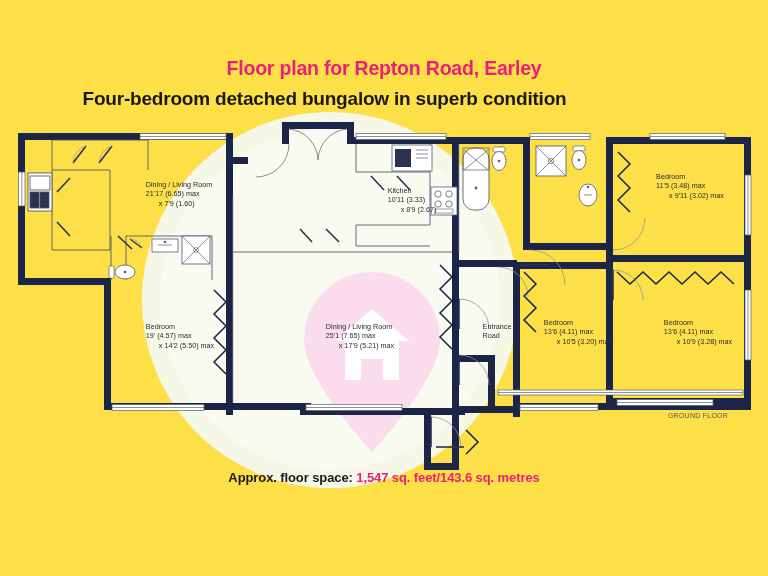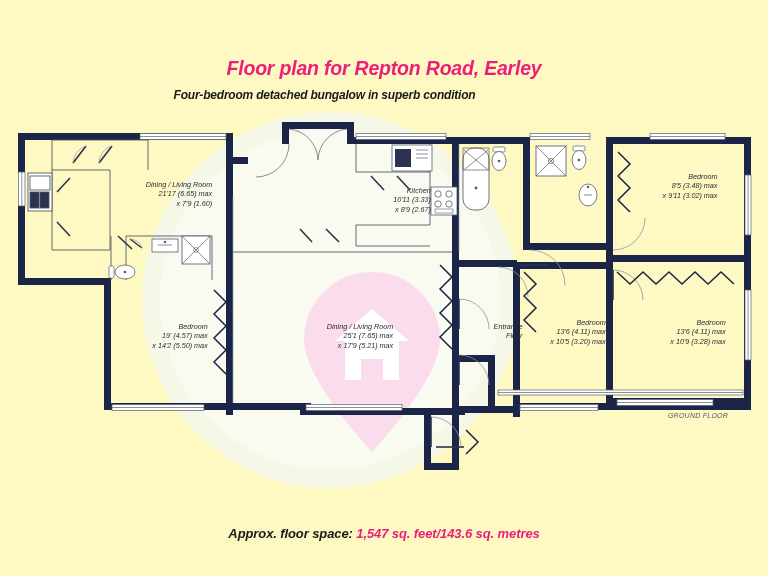--- a/index.html
+++ b/index.html
@@ -2,49 +2,49 @@
 <html><head>
 <meta charset="utf-8">
 <title>Floor plan</title>
 <style>
   html,body{margin:0;padding:0;background:#ffffff;}
   body{
     width:768px;height:576px;overflow:hidden;
     font-family:"Liberation Sans", sans-serif;
     -webkit-font-smoothing:antialiased;
   }
-  #page{position:relative;width:768px;height:576px;background:#fef9c3;font-style:italic;}
+  #page{position:relative;width:768px;height:576px;background:#fde047;}
 
   
   #title{
     position:absolute;left:0;top:57px;width:768px;text-align:center;
     font-size:19.5px;font-weight:bold;color:#ed1e79;letter-spacing:-0.2px;
   }
   #subtitle{
     position:absolute;left:0;top:88px;width:649px;text-align:center;
-    font-size:12px;font-weight:bold;color:#1a1a1a;letter-spacing:-0.2px;
+    font-size:19px;font-weight:bold;color:#1a1a1a;letter-spacing:-0.2px;
   }
   #footer{
-    position:absolute;left:0;top:526px;width:768px;text-align:center;
+    position:absolute;left:0;top:470px;width:768px;text-align:center;
     font-size:13px;font-weight:bold;color:#1a1a1a;letter-spacing:-0.1px;
   }
   #footer .val{color:#ed1e79;}
 
   
   #plan{position:absolute;left:0;top:0;width:768px;height:576px;}
   #plan svg{display:block;}
 
   .rmlabel{
-    position:absolute;text-align:right;color:#2b2b33;
+    position:absolute;text-align:left;color:#2b2b33;
     font-size:7.2px;line-height:9.4px;white-space:nowrap;
     transform:translateX(-50%);
   }
   .rmlabel .nm{display:block;}
   .rmlabel .d1{display:block;}
-  .rmlabel .d2{display:block;}
+  .rmlabel .d2{display:block;margin-left:13px;}
   #floorlabel{
     position:absolute;left:698px;top:412px;transform:translateX(-50%);
     font-size:7px;color:#55555f;letter-spacing:0.25px;white-space:nowrap;
   }
 </style>
 </head>
 <body>
 
 <div id="page">
 
@@ -347,39 +347,39 @@
   </div>
 
   <div class="rmlabel" style="left:412px;top:186px;">
     <span class="nm">Kitchen</span>
     <span class="d1">10'11 (3.33)</span>
     <span class="d2">x 8'9 (2.67)</span>
   </div>
 
   <div class="rmlabel" style="left:690px;top:172px;">
     <span class="nm">Bedroom</span>
-    <span class="d1">8'5 (3.48) max</span>
+    <span class="d1">11'5 (3.48) max</span>
     <span class="d2">x 9'11 (3.02) max</span>
   </div>
 
   <div class="rmlabel" style="left:180px;top:322px;">
     <span class="nm">Bedroom</span>
     <span class="d1">19' (4.57) max</span>
     <span class="d2">x 14'2 (5.50) max</span>
   </div>
 
   <div class="rmlabel" style="left:360px;top:322px;">
     <span class="nm">Dining / Living Room</span>
     <span class="d1">25'1 (7.65) max</span>
     <span class="d2">x 17'9 (5.21) max</span>
   </div>
 
-  <div class="rmlabel" style="left:508px;top:322px;">
+  <div class="rmlabel" style="left:497px;top:322px;">
     <span class="nm">Entrance</span>
-    <span class="d1">Floor</span>
+    <span class="d1">Road</span>
   </div>
 
   <div class="rmlabel" style="left:578px;top:318px;">
     <span class="nm">Bedroom</span>
     <span class="d1">13'6 (4.11) max</span>
     <span class="d2">x 10'5 (3.20) max</span>
   </div>
 
   <div class="rmlabel" style="left:698px;top:318px;">
     <span class="nm">Bedroom</span>

